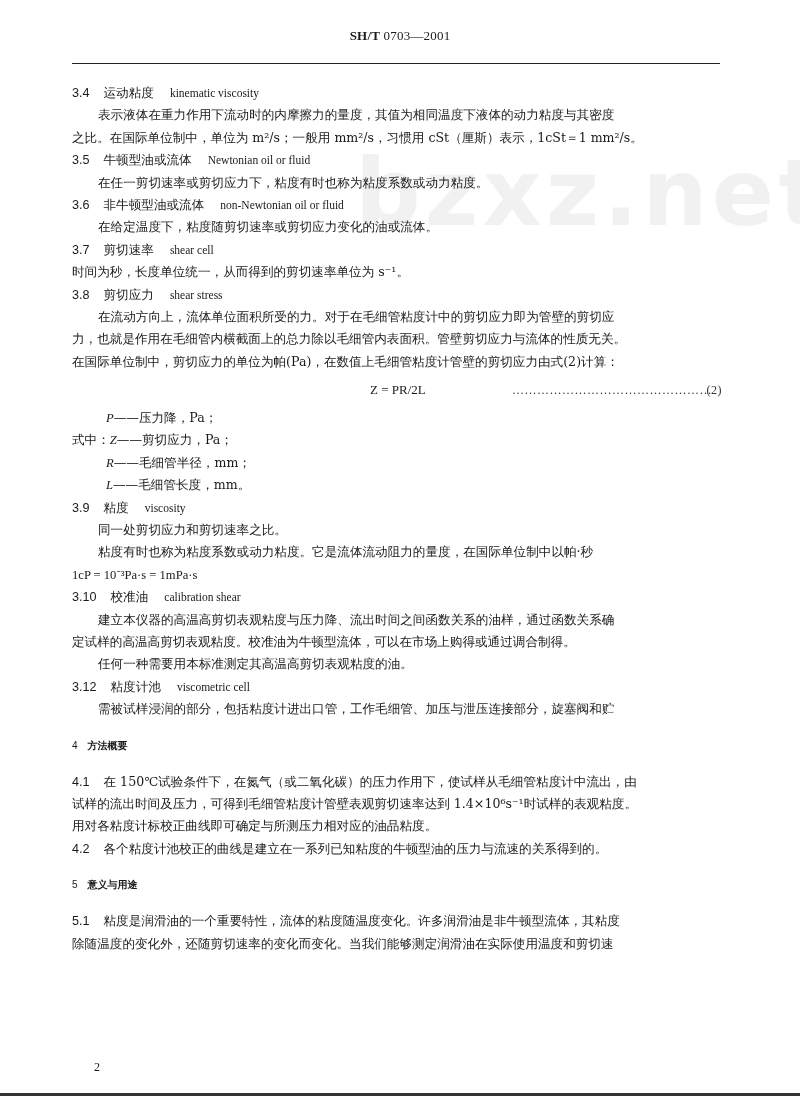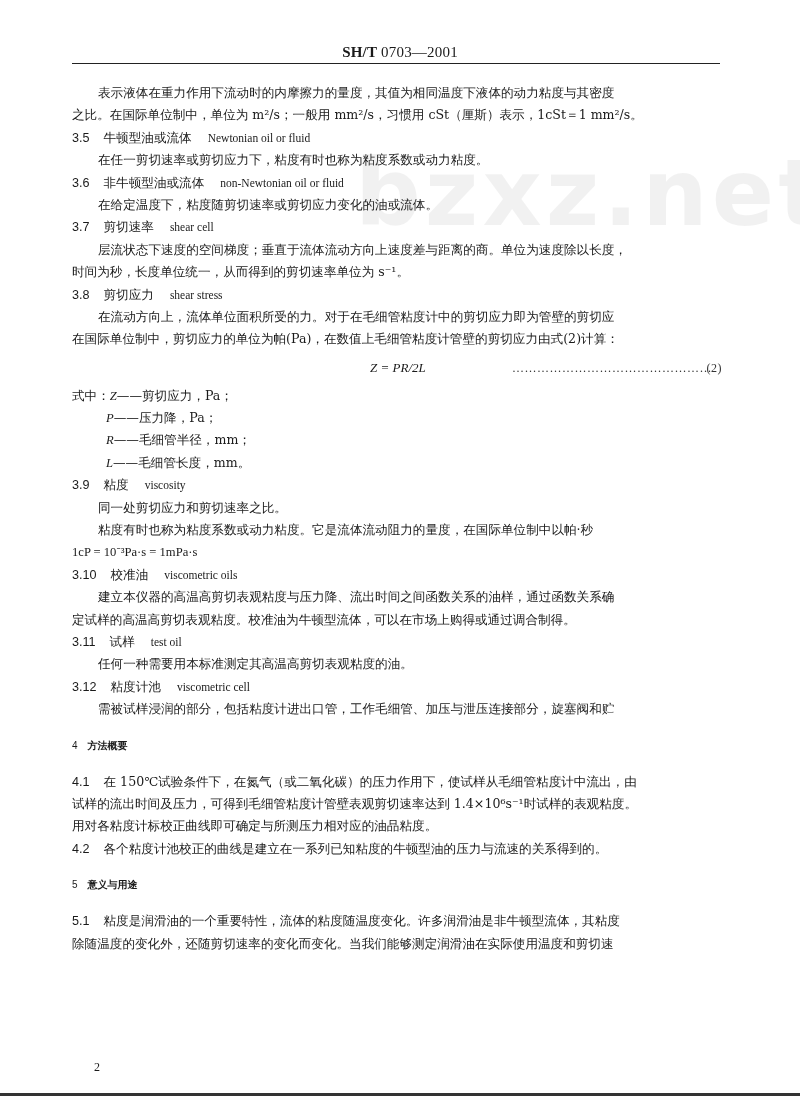--- a/index.html
+++ b/index.html
@@ -1,39 +1,39 @@
 <!DOCTYPE html>
 <html><head>
 <meta charset="utf-8">
 <style>
   html, body { margin: 0; padding: 0; }
   body {
     width: 800px; height: 1103px; background: #ffffff; position: relative; overflow: hidden;
     font-family: "DejaVu Serif", "Liberation Serif", serif; color: #1a1a1a;
   }
   .header-code {
-    position: absolute; left: 0; width: 800px; top: 44px; text-align: center;
-    font-family: "Liberation Serif", serif; font-size: 15px; letter-spacing: 0.2px;
+    position: absolute; left: 0; width: 800px; top: 28px; text-align: center;
+    font-family: "Liberation Serif", serif; font-size: 13px; letter-spacing: 0.2px;
   }
   .header-code b { font-weight: bold; }
   .header-rule {
     position: absolute; left: 72px; width: 648px; top: 63px; height: 1px; background: #222;
   }
   .watermark {
     position: absolute; left: 355px; top: 140px; font-family: "DejaVu Sans", sans-serif;
     font-weight: bold; font-size: 92px; color: rgba(0,0,0,0.055); letter-spacing: 4px;
     pointer-events: none; white-space: nowrap;
   }
   .content { position: absolute; left: 72px; top: 82px; width: 650px; font-size: 12.6px; }
   .line { height: 22.4px; line-height: 22.4px; white-space: nowrap; overflow: visible; }
   .sec-num { display: inline-block; font-family: "Liberation Sans", sans-serif; margin-right: 14px; }
   .term-en { font-family: "Liberation Serif", serif; font-size: 11.5px; margin-left: 16px; }
   .indent { padding-left: 26px; }
   .formula-row { position: relative; height: 34px; line-height: 34px; }
-  .formula { position: absolute; left: 298px; font-family: "Liberation Serif", serif; font-style: italic; font-size: 13px; }
+  .formula { position: absolute; left: 298px; font-family: "Liberation Serif", serif; font-size: 13px; }
   .leader { position: absolute; left: 440px; right: 0; font-family: "Liberation Serif", serif; font-size: 12px; color: #333; letter-spacing: 0.5px; }
   .leader .num { position: absolute; right: 0; }
   .where { padding-left: 0; }
   .where .var { font-family: "Liberation Serif", serif; font-style: italic; }
   .where-sub { padding-left: 34px; }
   .centered { text-align: left; font-family: "Liberation Serif", serif; }
   .chapter { font-family: "DejaVu Sans", sans-serif; font-weight: bold; font-size: 10px; height: 30px; line-height: 30px; margin-top: 10px; }
   .chapter .sec-num { font-weight: normal; margin-right: 10px; }
   .gap { height: 10px; }
   .page-num { position: absolute; left: 94px; top: 1060px; font-family: "Liberation Serif", serif; font-size: 12px; }
@@ -42,55 +42,55 @@
 </head>
 <body>
 
 <div class="header-code"><b>SH/T</b><span> 0703—2001</span></div>
 <div class="header-rule"></div>
 
 <div class="watermark">bzxz.net</div>
 
 <div class="content">
 
+  <div class="line"><span class="sec-num">3.4</span><span>运动粘度</span><span class="term-en">kinematic viscosity</span></div>
   <div class="line indent">表示液体在重力作用下流动时的内摩擦力的量度，其值为相同温度下液体的动力粘度与其密度</div>
   <div class="line">之比。在国际单位制中，单位为 m²/s；一般用 mm²/s，习惯用 cSt（厘斯）表示，1cSt＝1 mm²/s。</div>
 
   <div class="line"><span class="sec-num">3.5</span><span>牛顿型油或流体</span><span class="term-en">Newtonian oil or fluid</span></div>
   <div class="line indent">在任一剪切速率或剪切应力下，粘度有时也称为粘度系数或动力粘度。</div>
 
   <div class="line"><span class="sec-num">3.6</span><span>非牛顿型油或流体</span><span class="term-en">non-Newtonian oil or fluid</span></div>
   <div class="line indent">在给定温度下，粘度随剪切速率或剪切应力变化的油或流体。</div>
 
   <div class="line"><span class="sec-num">3.7</span><span>剪切速率</span><span class="term-en">shear cell</span></div>
-  <div class="line indent">层流状态下速度的空间梯度；垂直于流体流动方向上速度差与距离的商。单位为速度除以长度，</div>
   <div class="line">时间为秒，长度单位统一，从而得到的剪切速率单位为 s⁻¹。</div>
 
   <div class="line"><span class="sec-num">3.8</span><span>剪切应力</span><span class="term-en">shear stress</span></div>
   <div class="line indent">在流动方向上，流体单位面积所受的力。对于在毛细管粘度计中的剪切应力即为管壁的剪切应</div>
+  <div class="line">力，也就是作用在毛细管内横截面上的总力除以毛细管内表面积。管壁剪切应力与流体的性质无关。</div>
   <div class="line">在国际单位制中，剪切应力的单位为帕(Pa)，在数值上毛细管粘度计管壁的剪切应力由式(2)计算：</div>
   <div class="formula-row">
     <span class="formula">Z = PR/2L</span>
     <span class="leader"><span>…………………………………………</span><span class="num">(2)</span></span>
   </div>
+  <div class="line where where-sub"><span class="var">P</span><span>——压力降，Pa；</span></div>
   <div class="line where"><span>式中：</span><span class="var">Z</span><span>——剪切应力，Pa；</span></div>
-  <div class="line where where-sub"><span class="var">P</span><span>——压力降，Pa；</span></div>
   <div class="line where where-sub"><span class="var">R</span><span>——毛细管半径，mm；</span></div>
   <div class="line where where-sub"><span class="var">L</span><span>——毛细管长度，mm。</span></div>
 
   <div class="line"><span class="sec-num">3.9</span><span>粘度</span><span class="term-en">viscosity</span></div>
   <div class="line indent">同一处剪切应力和剪切速率之比。</div>
   <div class="line indent">粘度有时也称为粘度系数或动力粘度。它是流体流动阻力的量度，在国际单位制中以帕·秒</div>
   <div class="line centered">1cP = 10⁻³Pa·s = 1mPa·s</div>
 
-  <div class="line"><span class="sec-num">3.10</span><span>校准油</span><span class="term-en">viscometric oils</span></div>
+  <div class="line"><span class="sec-num">3.10</span><span>校准油</span><span class="term-en">calibration shear</span></div>
   <div class="line indent">建立本仪器的高温高剪切表观粘度与压力降、流出时间之间函数关系的油样，通过函数关系确</div>
   <div class="line">定试样的高温高剪切表观粘度。校准油为牛顿型流体，可以在市场上购得或通过调合制得。</div>
 
-  <div class="line"><span class="sec-num">3.11</span><span>试样</span><span class="term-en">test oil</span></div>
   <div class="line indent">任何一种需要用本标准测定其高温高剪切表观粘度的油。</div>
 
   <div class="line"><span class="sec-num">3.12</span><span>粘度计池</span><span class="term-en">viscometric cell</span></div>
   <div class="line indent">需被试样浸润的部分，包括粘度计进出口管，工作毛细管、加压与泄压连接部分，旋塞阀和贮</div>
 
   <div class="chapter"><span class="sec-num">4</span><span>方法概要</span></div>
   <div class="gap"></div>
   <div class="line"><span class="sec-num">4.1</span><span>在 150℃试验条件下，在氮气（或二氧化碳）的压力作用下，使试样从毛细管粘度计中流出，由</span></div>
   <div class="line">试样的流出时间及压力，可得到毛细管粘度计管壁表观剪切速率达到 1.4×10⁶s⁻¹时试样的表观粘度。</div>
   <div class="line">用对各粘度计标校正曲线即可确定与所测压力相对应的油品粘度。</div>

